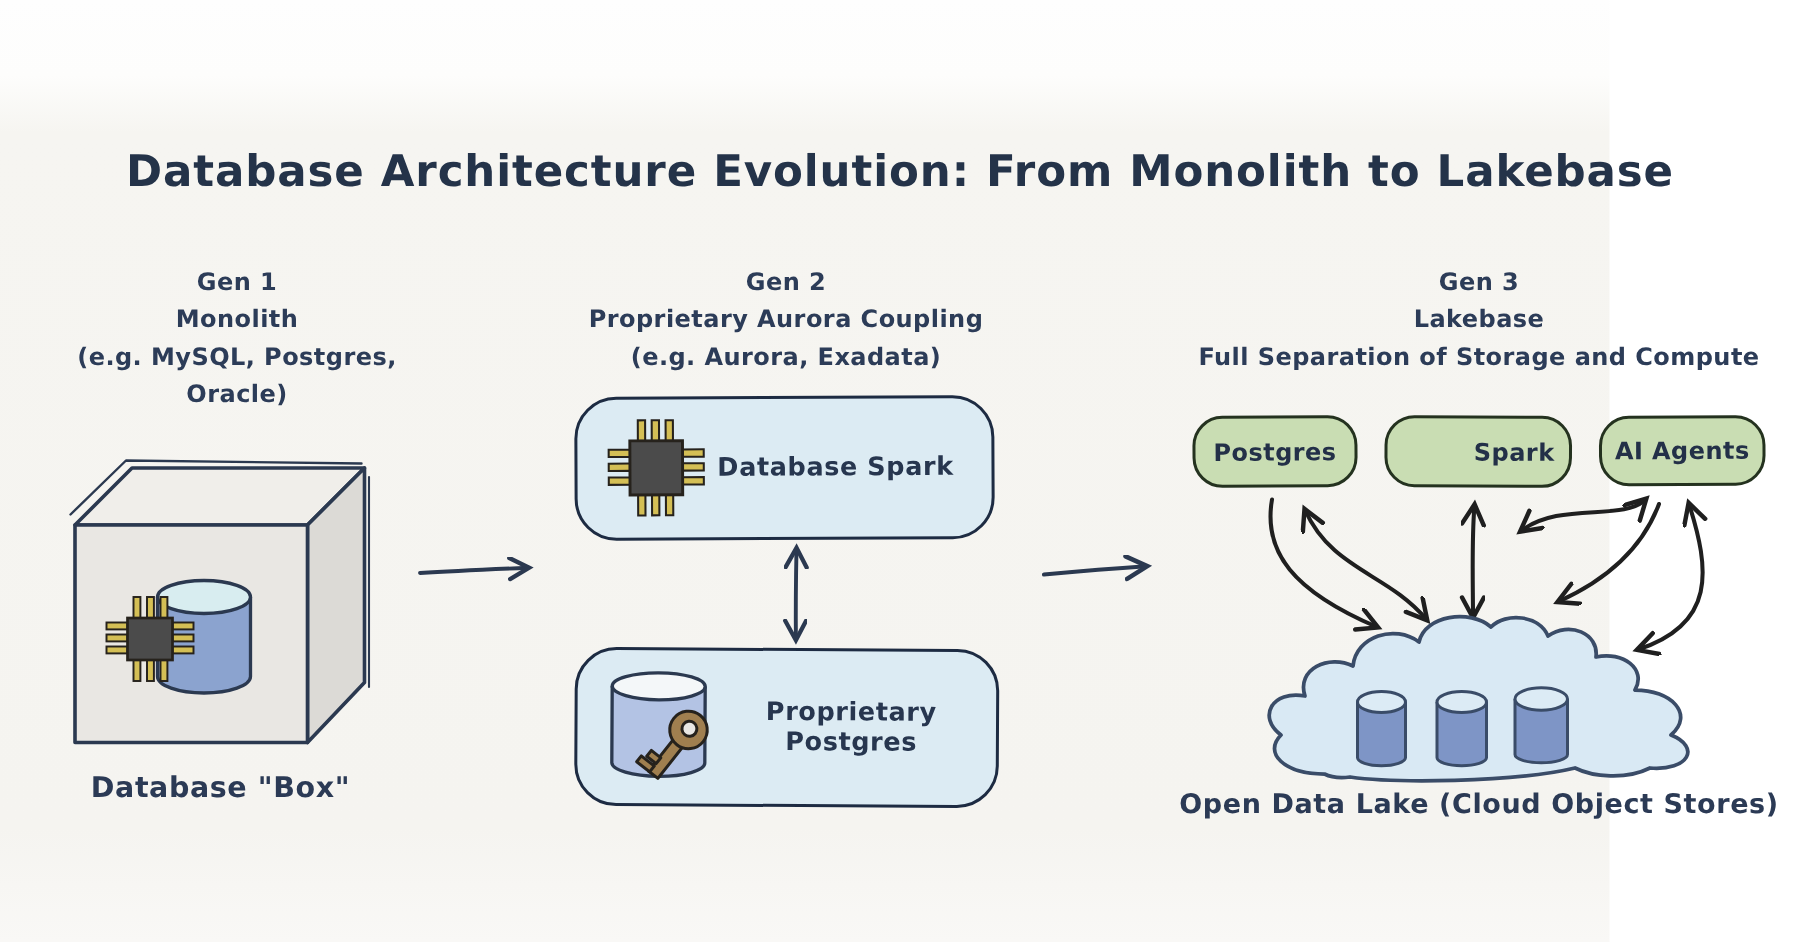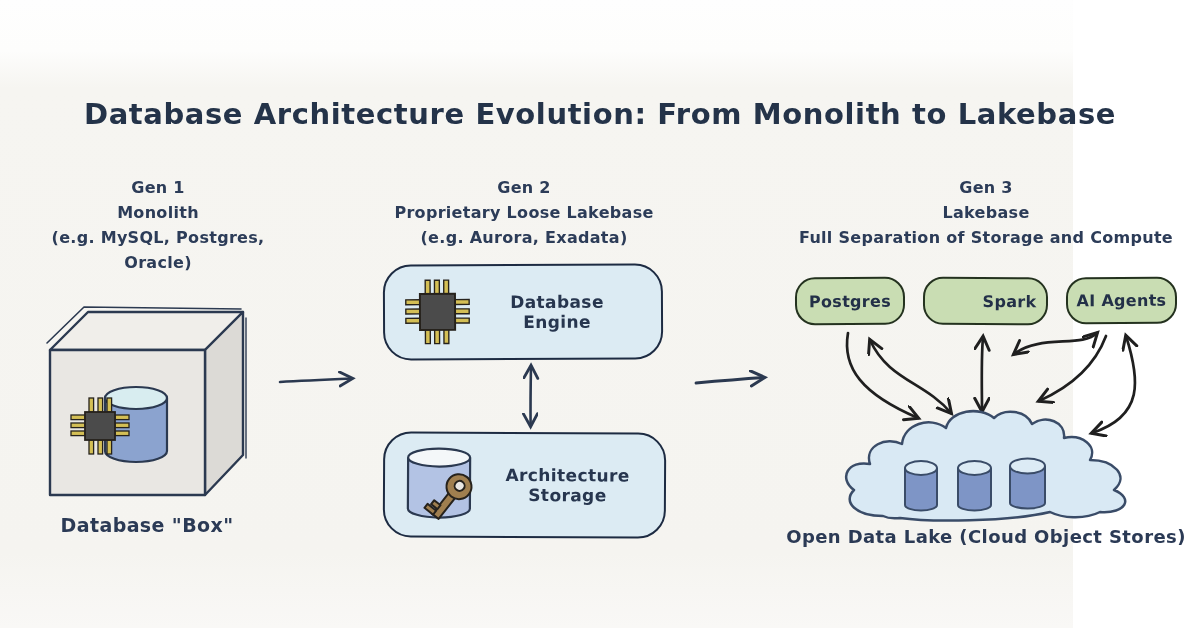--- a/index.html
+++ b/index.html
@@ -56,21 +56,21 @@
 
   <div class="title">Database Architecture Evolution: From Monolith to Lakebase</div>
 
   <div class="col-header hdr-gen1">
     <div>Gen 1</div>
     <div>Monolith</div>
     <div>(e.g. MySQL, Postgres, Oracle)</div>
   </div>
   <div class="col-header hdr-gen2">
     <div>Gen 2</div>
-    <div>Proprietary Loose Lakebase</div>
+    <div>Proprietary Aurora Coupling</div>
     <div>(e.g. Aurora, Exadata)</div>
   </div>
   <div class="col-header hdr-gen3">
     <div>Gen 3</div>
     <div>Lakebase</div>
     <div>Full Separation of Storage and Compute</div>
   </div>
 
   <svg class="abs" style="left:38px; top:298px;" width="220" height="230" viewBox="0 0 220 230">
     <g stroke="#2b3950" stroke-width="2.4" stroke-linejoin="round" stroke-linecap="round">
@@ -128,42 +128,42 @@
           <rect x="7" y="26" width="15" height="5"></rect>
             <rect x="7" y="35.5" width="15" height="5"></rect>
             <rect x="7" y="45" width="15" height="5"></rect>
           <rect x="57" y="26" width="15" height="5"></rect>
             <rect x="57" y="35.5" width="15" height="5"></rect>
             <rect x="57" y="45" width="15" height="5"></rect>
         </g>
         <rect x="21.5" y="20" width="36" height="37" fill="#4b4b4b" stroke-width="2"></rect>
       </g>
     </svg>
-    <span class="box-label">Database Engine</span>
+    <span class="box-label">Database Spark</span>
   </div>
 
   <svg class="abs" style="left:514px; top:356px;" width="34" height="82" viewBox="0 0 34 82">
     <path d="M17,10 C16.6,30 16.4,50 16.6,70" fill="none" stroke="#2b3950" stroke-width="2.6" stroke-linecap="round" marker-start="url(#an)" marker-end="url(#an)"></path>
   </svg>
 
   <div class="blue-box box-storage">
     <svg width="96" height="84" viewBox="0 0 96 84">
       <g stroke="#2b3950" stroke-width="2.2">
         <path d="M9,15 L9,66 A31,9 0 0 0 71,66 L71,15" fill="#b3c3e4"></path>
         <ellipse cx="40" cy="15" rx="31" ry="9" fill="#f4f7f9"></ellipse>
       </g>
       <g transform="translate(60,44) rotate(128)" stroke="#26221c" stroke-width="2" stroke-linejoin="round">
         <rect x="8" y="-4" width="30" height="8" fill="#a07f4f"></rect>
         <rect x="26" y="3" width="5" height="8" fill="#a07f4f"></rect>
         <rect x="33" y="3" width="5" height="11" fill="#a07f4f"></rect>
         <circle cx="0" cy="0" r="12.5" fill="#a07f4f"></circle>
         <circle cx="-1" cy="0" r="5" fill="#e9e7e3"></circle>
       </g>
     </svg>
-    <span class="box-label">Architecture Storage</span>
+    <span class="box-label">Proprietary Postgres</span>
   </div>
 
   <svg class="abs" style="left:690px; top:358px;" width="90" height="44" viewBox="0 0 90 44">
     <path d="M6,25 C28,23 52,21 74,19.5" fill="none" stroke="#2b3950" stroke-width="2.8" stroke-linecap="round" marker-end="url(#an)"></path>
   </svg>
 
   <div class="green-box gb-postgres">
     <span>Postgres</span>
   </div>
   <div class="green-box gb-spark">

